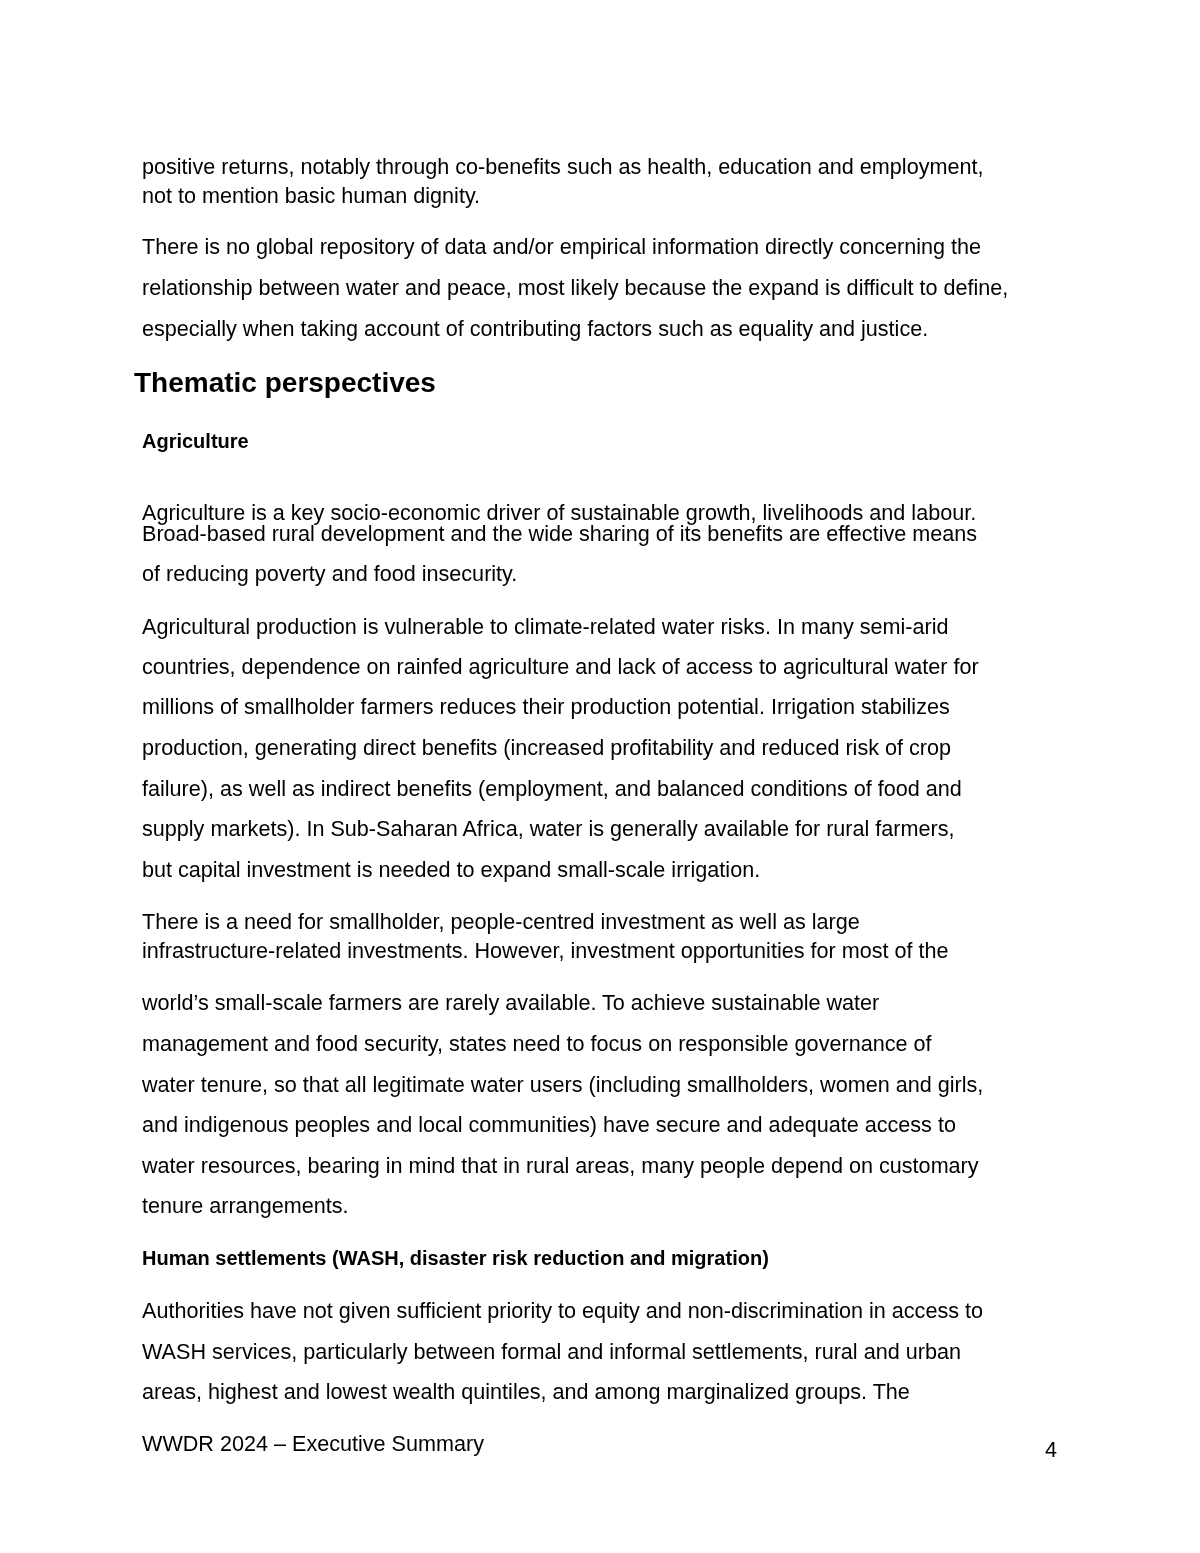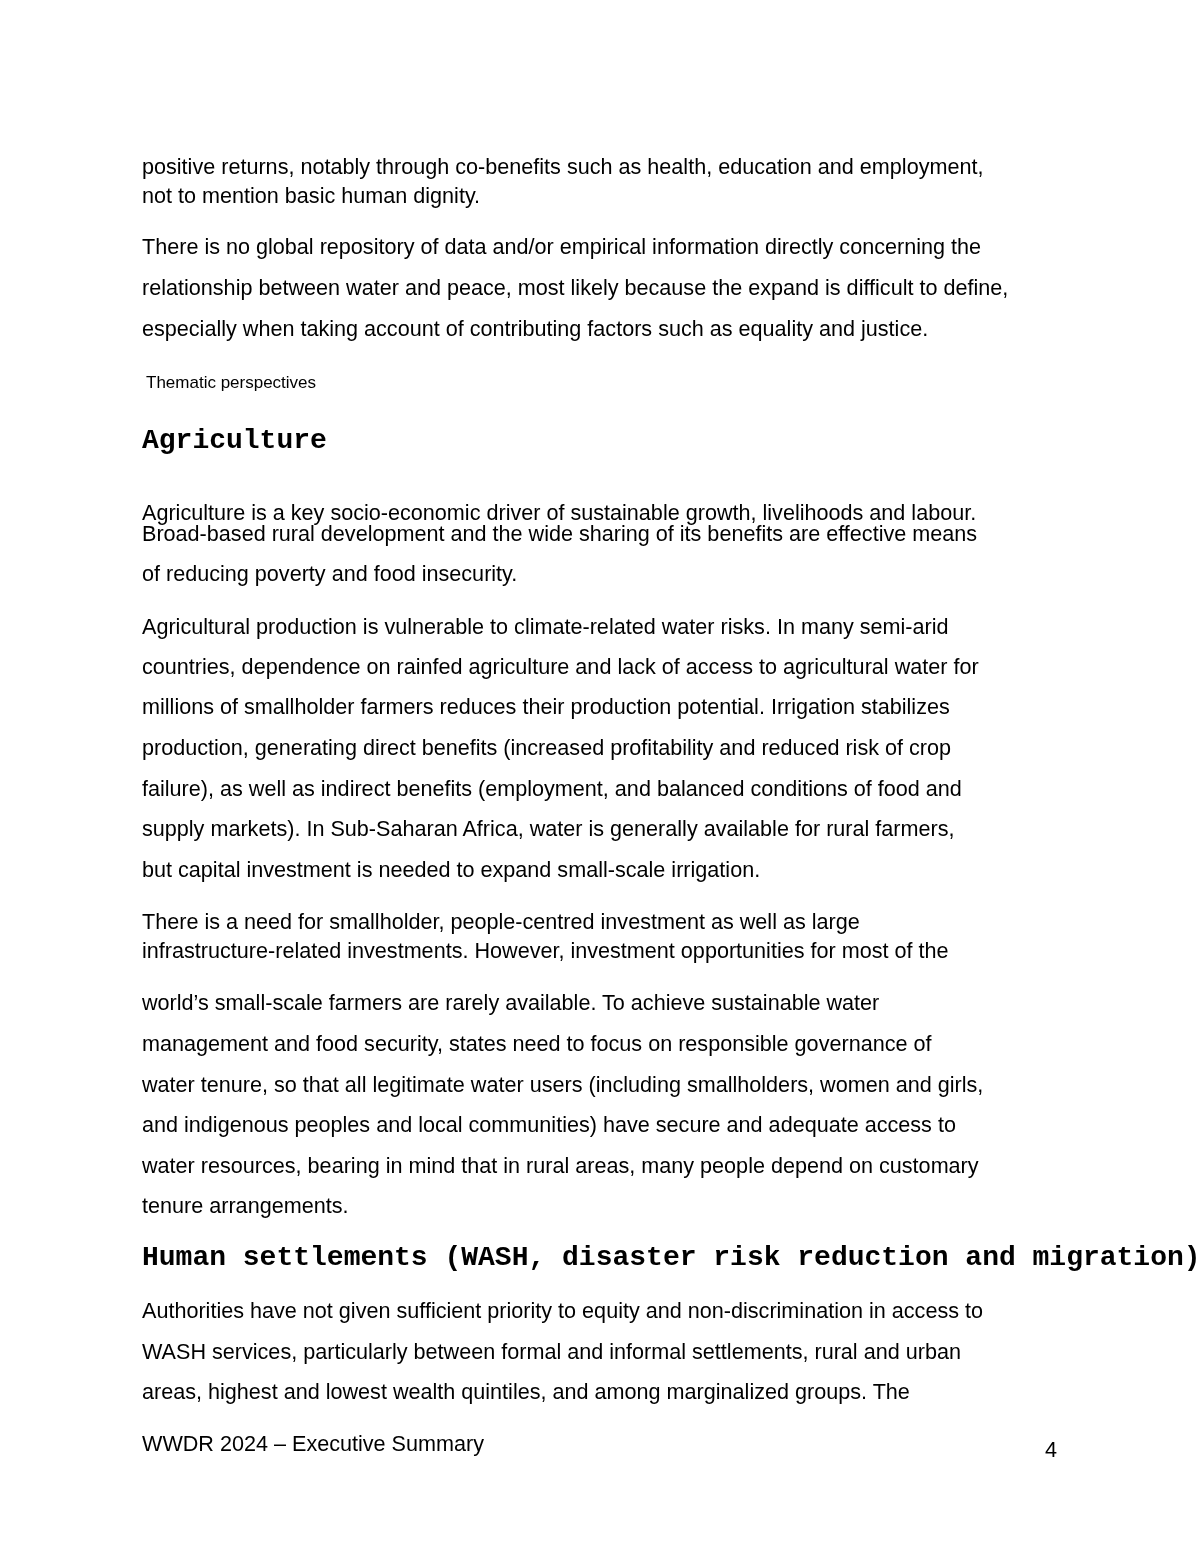--- a/index.html
+++ b/index.html
@@ -1,20 +1,20 @@
 <!DOCTYPE html>
 <html><head>
 <meta charset="utf-8">
 <style>
   html, body { margin: 0; padding: 0; background: #ffffff; }
   body { width: 1200px; height: 1553px; position: relative; overflow: hidden;
          font-family: "Liberation Sans", sans-serif; color: #000000; }
   .ln { position: absolute; left: 142px; white-space: nowrap; font-size: 21.6px; line-height: 26px; }
-  .h2 { position: absolute; left: 146px; white-space: nowrap; font-size: 17px; font-weight: normal; line-height: 32px; }
-  .h3 { position: absolute; left: 142px; white-space: nowrap; font-size: 28px; font-weight: bold; line-height: 26px; font-family: Liberation Mono, monospace; }
+  .h2 { position: absolute; left: 134px; white-space: nowrap; font-size: 28px; font-weight: bold; line-height: 32px; }
+  .h3 { position: absolute; left: 142px; white-space: nowrap; font-size: 20px; font-weight: bold; line-height: 26px; }
   .footer-left { position: absolute; left: 142px; top: 1431px; font-size: 21.6px; line-height: 26px; white-space: nowrap; }
   .footer-right { position: absolute; left: 1045px; top: 1437px; font-size: 21.6px; line-height: 26px; }
 </style>
 </head>
 <body>
 
 <div>
 
   <div>
     <div class="ln" style="top:154px">positive returns, notably through co-benefits such as health, education and employment,</div>

